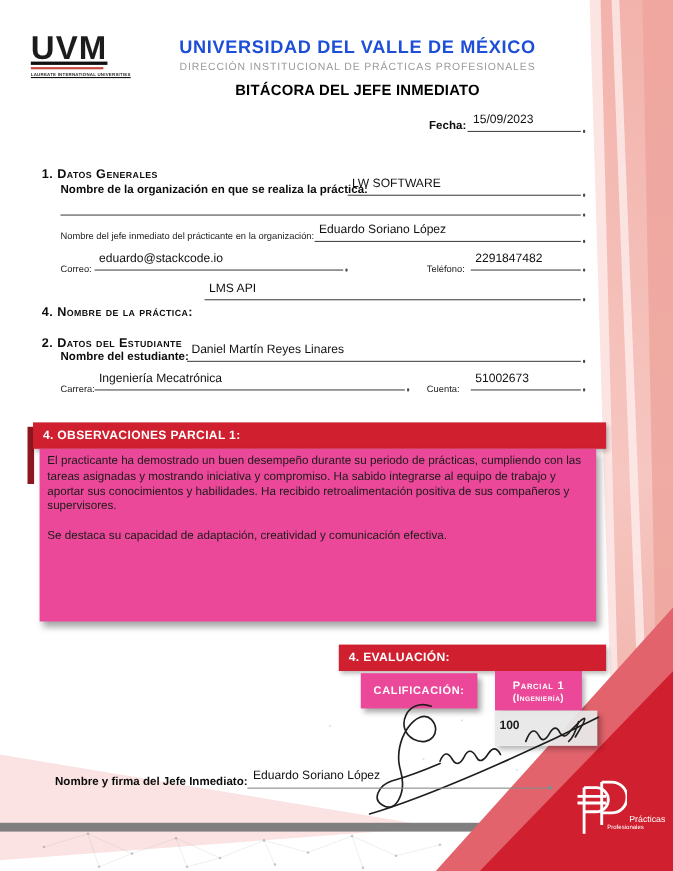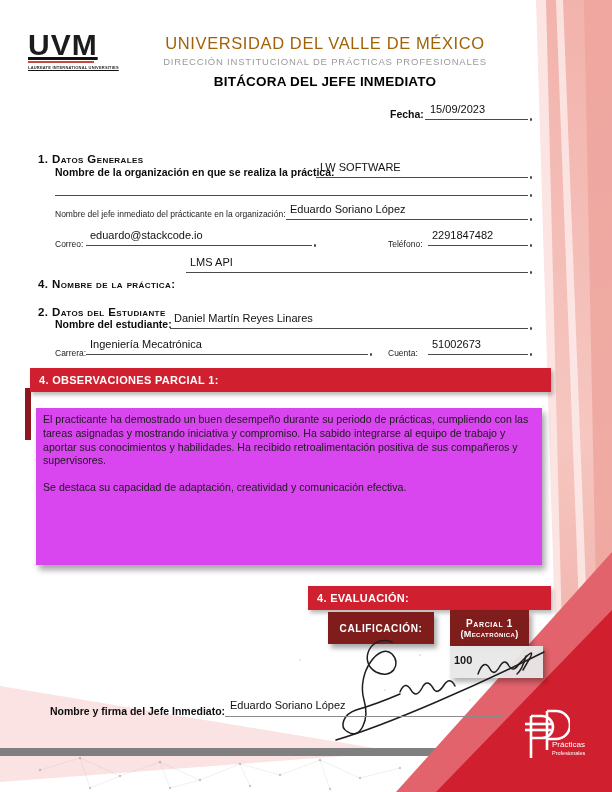--- a/index.html
+++ b/index.html
@@ -6,53 +6,53 @@
   .page{position:relative;width:612px;height:792px;background:#ffffff;overflow:hidden;
         font-family:"Liberation Sans", sans-serif;color:#111;}
   .abs{position:absolute;}
   .bgsvg{position:absolute;left:0;top:0;width:612px;height:792px;z-index:0;}
   .z{z-index:2;}
 
   
   .uvm-word{font-weight:bold;font-size:30px;letter-spacing:1px;color:#1c1c1c;line-height:1;}
   .uvm-rule{height:2px;background:#c8473f;margin-top:1px;}
   .uvm-sub{font-size:4px;font-weight:bold;letter-spacing:.2px;color:#2b2b2b;margin-top:2px;white-space:nowrap;}
-  .uni-title{font-weight:normal;font-size:16.5px;letter-spacing:.6px;color:#a16207;text-align:center;white-space:nowrap;}
+  .uni-title{font-weight:bold;font-size:16.5px;letter-spacing:.6px;color:#1d4ed8;text-align:center;white-space:nowrap;}
   .uni-dir{font-size:9.5px;letter-spacing:.8px;color:#9a9a9a;text-align:center;margin-top:3px;white-space:nowrap;}
   .doc-title{font-weight:bold;font-size:13.5px;letter-spacing:.2px;color:#000;text-align:center;margin-top:7px;white-space:nowrap;}
 
   
   .sect{font-weight:bold;font-size:11.5px;font-variant:small-caps;letter-spacing:.4px;color:#0d0d0d;white-space:nowrap;margin-top:16px;}
   .lbl-b{font-weight:bold;font-size:10.5px;color:#0d0d0d;white-space:nowrap;}
   .lbl-s{font-size:8.5px;color:#222;white-space:nowrap;}
   .val{font-size:11px;color:#111;white-space:nowrap;}
   .fline{border-bottom:1px solid #4a4a4a;}
   .fline::after{content:"";position:absolute;right:-4px;bottom:-1.5px;width:2.5px;height:2.5px;background:#4a4a4a;border-radius:50%;}
 
   
   .redbar{background:#d01f2e;color:#fff;font-weight:bold;font-size:11px;letter-spacing:.3px;
           display:flex;align-items:center;padding-left:9px;box-shadow:2px 3px 4px rgba(0,0,0,.28);white-space:nowrap;}
   .fold{background:#8e1620;}
 
   
-  .obsbox{background:#d946ef;box-shadow:3px 5px 6px rgba(0,0,0,.35);padding:5px 8px 0 7px;
+  .obsbox{background:#ec4899;box-shadow:3px 5px 6px rgba(0,0,0,.35);padding:5px 8px 0 7px;
           font-size:10.6px;line-height:1.3;color:#1a1a1a;}
   .obsbox p{margin:0 0 13px 0;}
 
   
-  .gbox{background:#7f1d1d;color:#fff;font-weight:bold;box-shadow:3px 4px 5px rgba(0,0,0,.35);
+  .gbox{background:#ec4899;color:#fff;font-weight:bold;box-shadow:3px 4px 5px rgba(0,0,0,.35);
         display:flex;flex-direction:column;align-items:center;justify-content:center;}
   .gbox .l1{font-size:10px;font-variant:small-caps;letter-spacing:.6px;}
   .gbox .l2{font-size:9px;font-variant:small-caps;letter-spacing:.4px;font-weight:bold;}
   .scorebox{background:rgba(232,232,232,.95);box-shadow:3px 4px 5px rgba(0,0,0,.3);}
   .score{font-weight:bold;font-size:11px;color:#1a1a1a;}
 
   
   .footbar{background:#7f7f7f;}
-  .pp-text1{color:#fff;font-size:8px;white-space:nowrap;}
+  .pp-text1{color:#fff;font-size:8px;white-space:nowrap;margin-left:20px;}
   .pp-text2{color:#fff;font-size:5.5px;white-space:nowrap;}
 </style>
 </head>
 <body>
 
 <div class="page">
 
   <svg class="bgsvg" viewBox="0 0 612 792">
     <defs>
       <linearGradient id="gpink" x1="0" y1="0" x2="0" y2="1">
@@ -151,37 +151,37 @@
   <div class="abs z fline" style="left:170px;top:309px;width:358px;height:19px;"></div>
 
   <div class="abs z lbl-s" style="left:55px;top:348px;">Carrera:</div>
   <div class="abs z val" style="left:90px;top:338px;">Ingeniería Mecatrónica</div>
   <div class="abs z fline" style="left:86px;top:335px;width:282px;height:19px;"></div>
   <div class="abs z lbl-s" style="left:388px;top:348px;">Cuenta:</div>
   <div class="abs z val" style="left:432px;top:338px;">51002673</div>
   <div class="abs z fline" style="left:428px;top:335px;width:100px;height:19px;"></div>
 
   <div class="abs z fold" style="left:25px;top:388px;width:6px;height:52px;"></div>
-  <div class="abs z redbar" style="left:30px;top:368px;width:512px;height:24px;">
+  <div class="abs z redbar" style="left:30px;top:384px;width:512px;height:24px;">
     <span>4. OBSERVACIONES PARCIAL 1:</span>
   </div>
   <div class="abs z obsbox" style="left:36px;top:408px;width:491px;height:152px;">
     <p>El practicante ha demostrado un buen desempeño durante su periodo de prácticas, cumpliendo con las tareas asignadas y mostrando iniciativa y compromiso. Ha sabido integrarse al equipo de trabajo y aportar sus conocimientos y habilidades. Ha recibido retroalimentación positiva de sus compañeros y supervisores.</p>
     <p>Se destaca su capacidad de adaptación, creatividad y comunicación efectiva.</p>
   </div>
 
   <div class="abs z redbar" style="left:308px;top:586px;width:234px;height:24px;">
     <span>4. EVALUACIÓN:</span>
   </div>
   <div class="abs z gbox" style="left:328px;top:612px;width:106px;height:32px;">
     <span class="l1">CALIFICACIÓN:</span>
   </div>
   <div class="abs z gbox" style="left:450px;top:610px;width:79px;height:36px;">
     <span class="l1">Parcial 1</span>
-    <span class="l2">(Mecatrónica)</span>
+    <span class="l2">(Ingeniería)</span>
   </div>
   <div class="abs z scorebox" style="left:450px;top:646px;width:93px;height:32px;">
     <span class="score abs" style="left:4px;top:8px;">100</span>
   </div>
 
   <svg class="abs z" style="left:330px;top:628px;width:220px;height:122px;" viewBox="0 0 220 122">
     <g stroke="#1e1e1e" stroke-width="1.5" fill="none" stroke-linecap="round">
       <path d="M62,14 C40,6 28,34 46,44 C62,52 72,36 62,26 C50,14 26,44 34,72 C40,92 30,112 18,104 C8,99 14,86 26,82 C40,78 56,72 70,66"></path>
       <path d="M70,64 q5,-12 11,-2 q5,9 11,-2 q5,-10 11,0 q4,8 11,-3 q6,-9 11,1"></path>
       <path d="M6,112 C60,96 150,56 214,24"></path>

